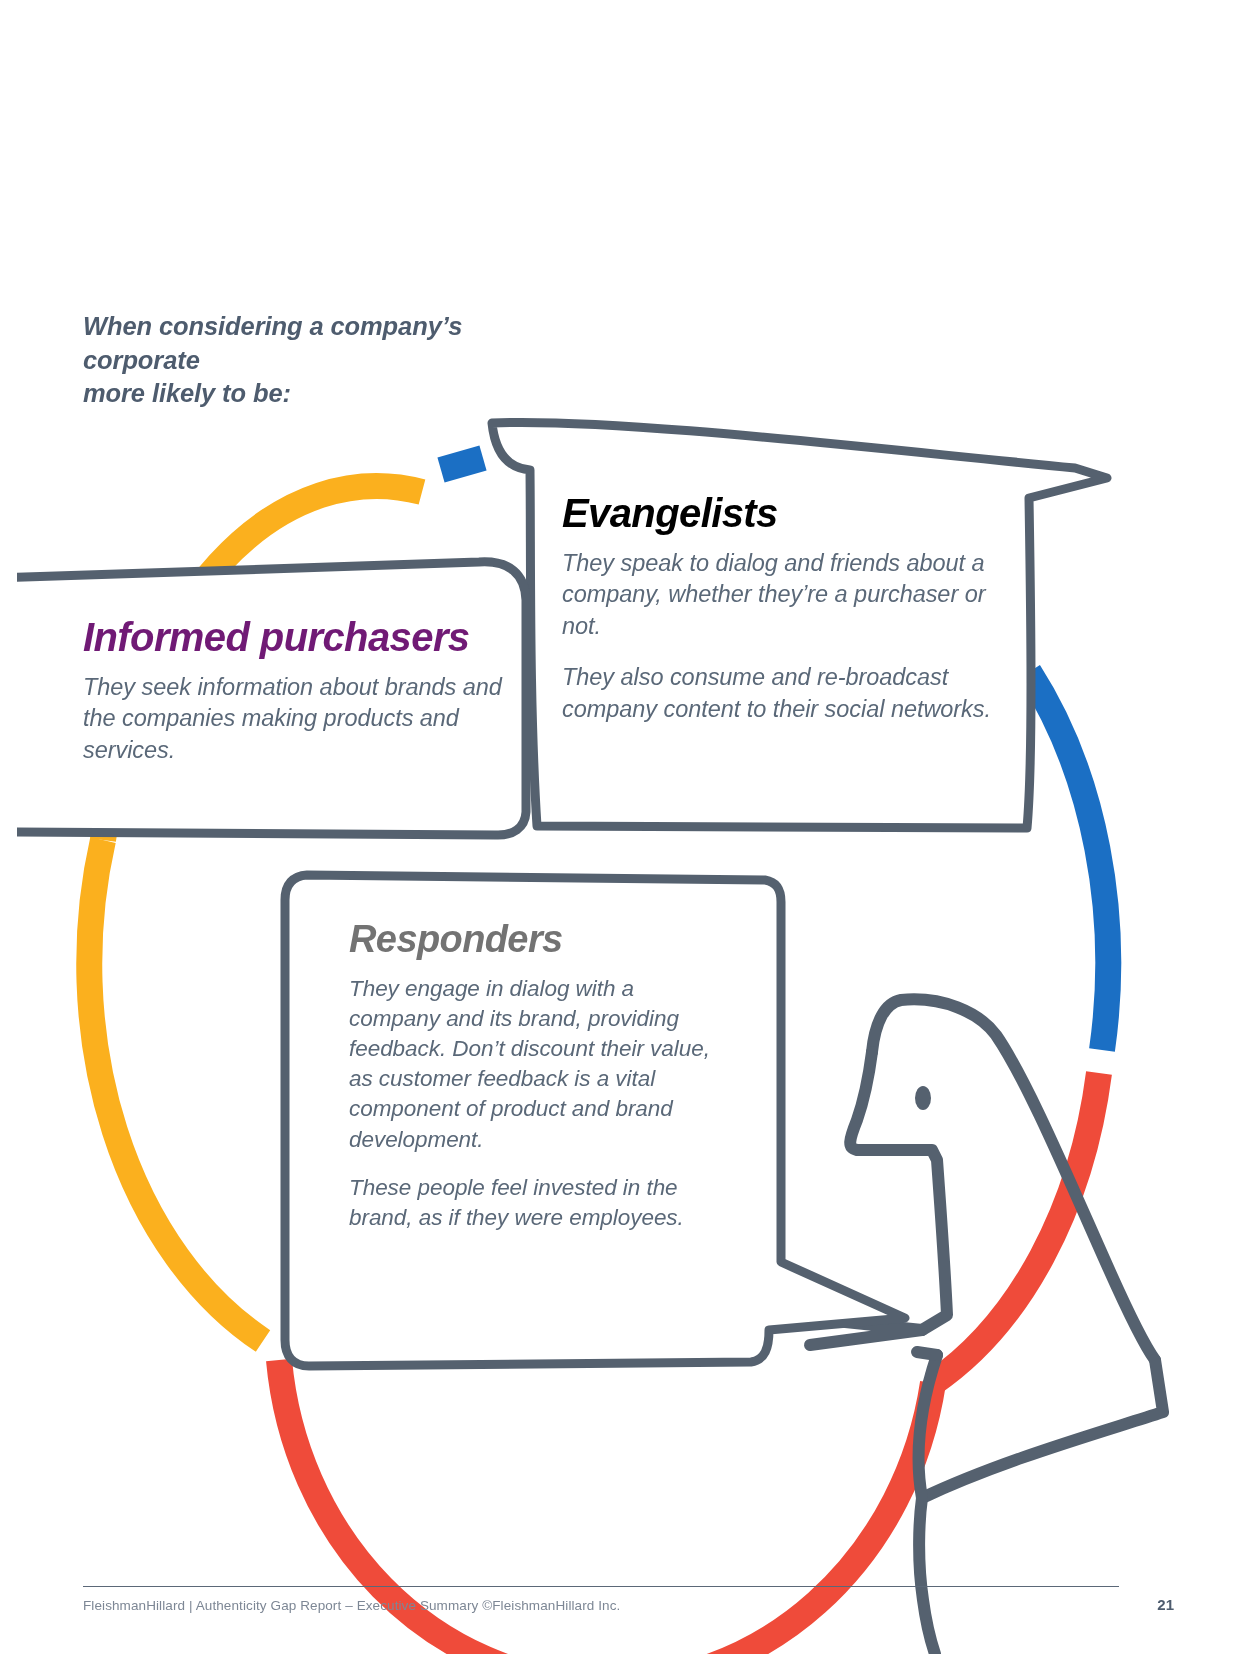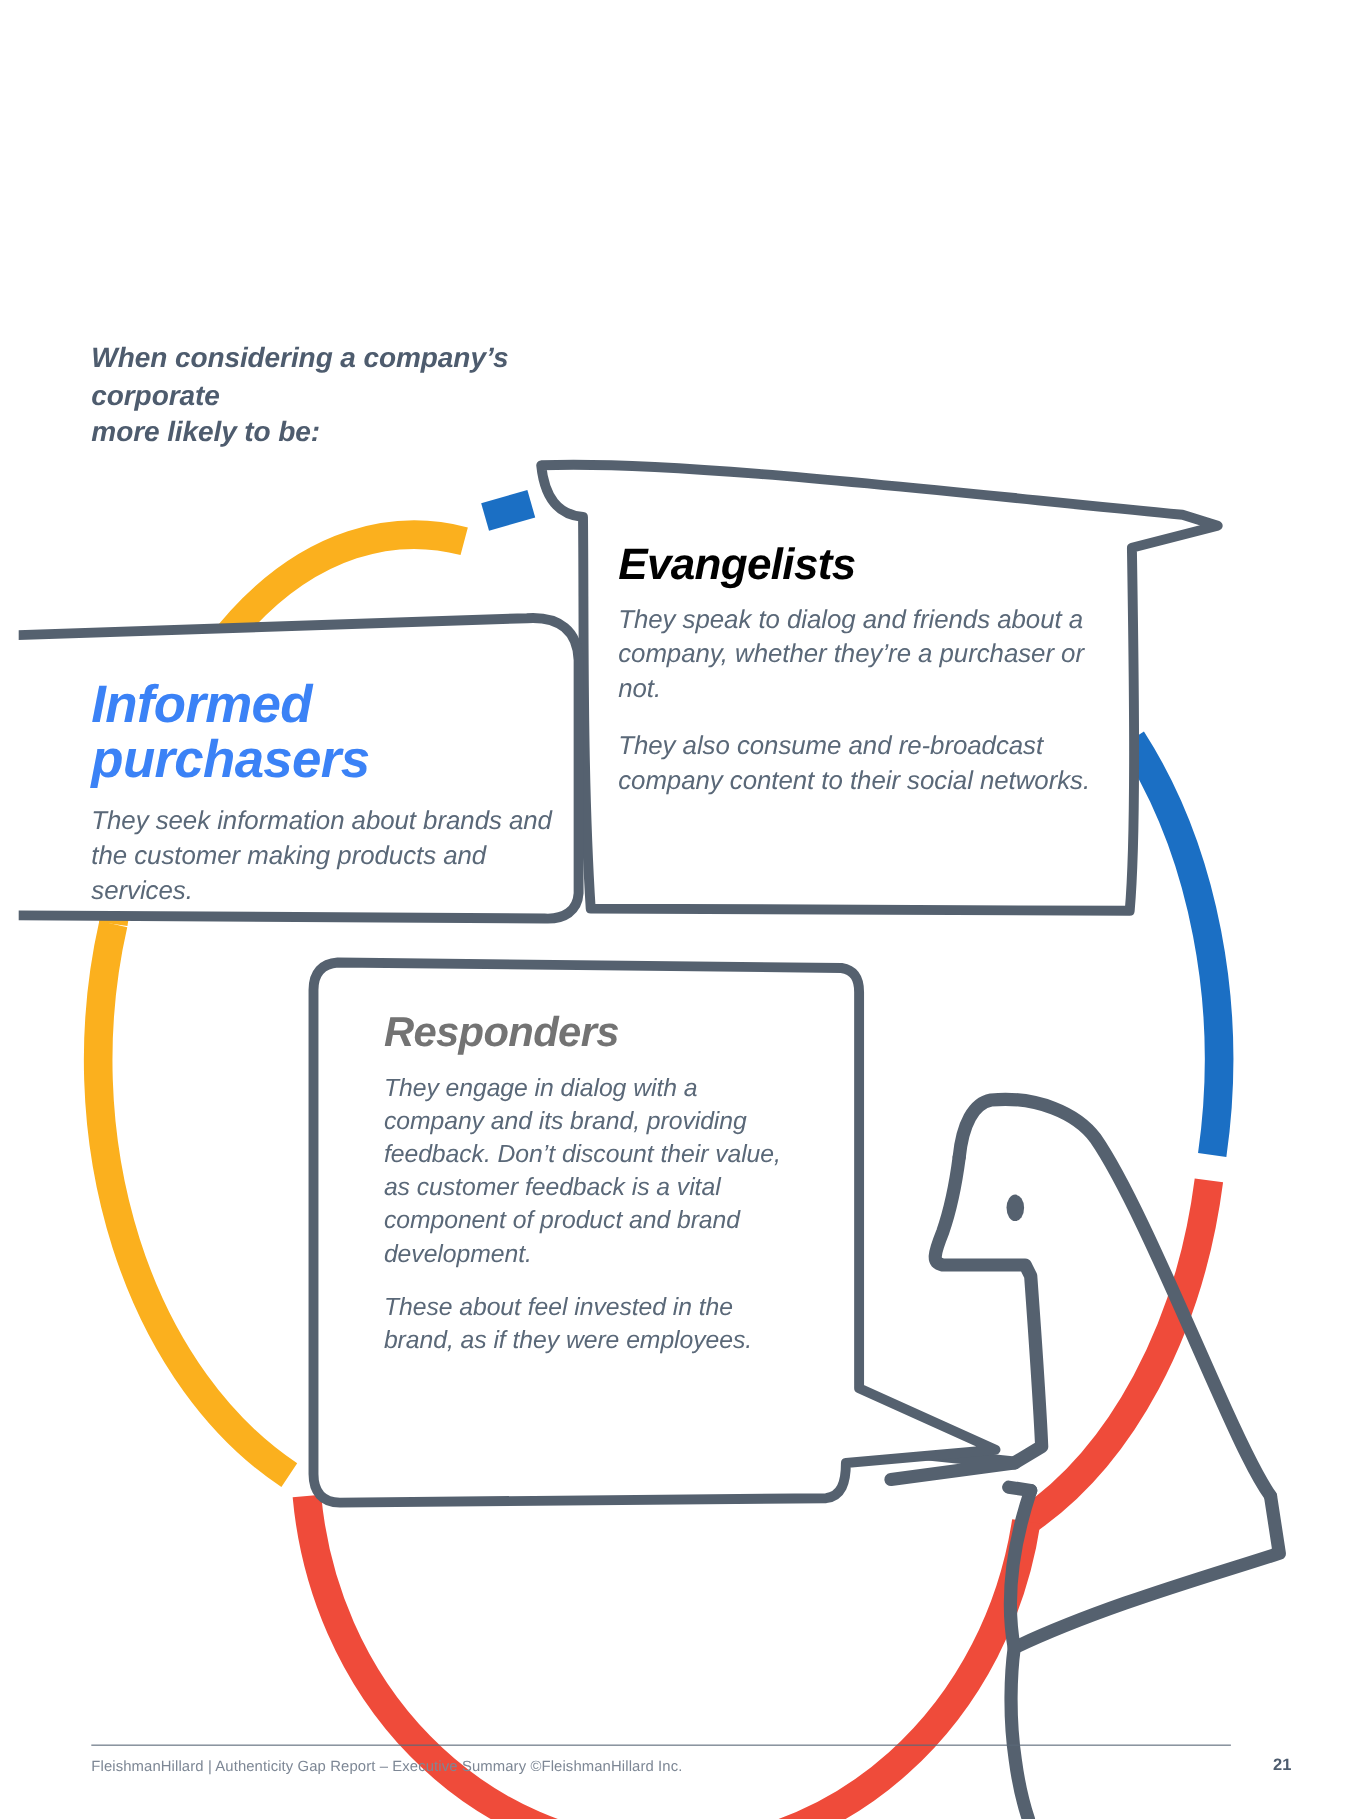--- a/index.html
+++ b/index.html
@@ -29,21 +29,21 @@
     margin:0 0 20px 0;font-style:italic;font-weight:400;
     color:#5a6878;line-height:1.34;letter-spacing:-0.05px;
   }
   .callout p:last-child{margin-bottom:0;}
 
   #evangelists{left:545px;top:492px;width:430px;}
   #evangelists h2{font-size:40px;color:#000000;}
   #evangelists p{font-size:23.5px;}
 
   #informed{left:66px;top:616px;width:420px;}
-  #informed h2{font-size:48px;color:#3b82f6;font-style:italic;}
+  #informed h2{font-size:40px;color:#701a75;font-style:italic;}
   #informed p{font-size:23.5px;}
 
   #responders{left:332px;top:920px;width:375px;}
   #responders h2{font-size:38px;color:#737373;}
   #responders p{font-size:22.5px;margin-bottom:18px;}
 
   
   #footer-rule{
     position:absolute;left:66px;top:1586px;width:1036px;height:1px;
     background:#5b6878;
@@ -130,26 +130,26 @@
   </div>
 
   <div class="callout" id="evangelists">
     <h2>Evangelists</h2>
     <p>They speak to dialog and friends about a company, whether they’re a purchaser or not.</p>
     <p>They also consume and re-broadcast company content to their social networks.</p>
   </div>
 
   <div class="callout" id="informed">
     <h2>Informed purchasers</h2>
-    <p>They seek information about brands and the customer making products and services.</p>
+    <p>They seek information about brands and the companies making products and services.</p>
   </div>
 
   <div class="callout" id="responders">
     <h2>Responders</h2>
     <p>They engage in dialog with a company and its brand, providing feedback. Don’t discount their value, as customer feedback is a vital component of product and brand development.</p>
-    <p>These about feel invested in the brand, as if they were employees.</p>
+    <p>These people feel invested in the brand, as if they were employees.</p>
   </div>
 
   <div id="footer-rule"></div>
   <div id="footer-text">FleishmanHillard | Authenticity Gap Report – Executive Summary ©FleishmanHillard Inc.</div>
   <div id="page-number">21</div>
 
 </div>
 
 </body></html>

